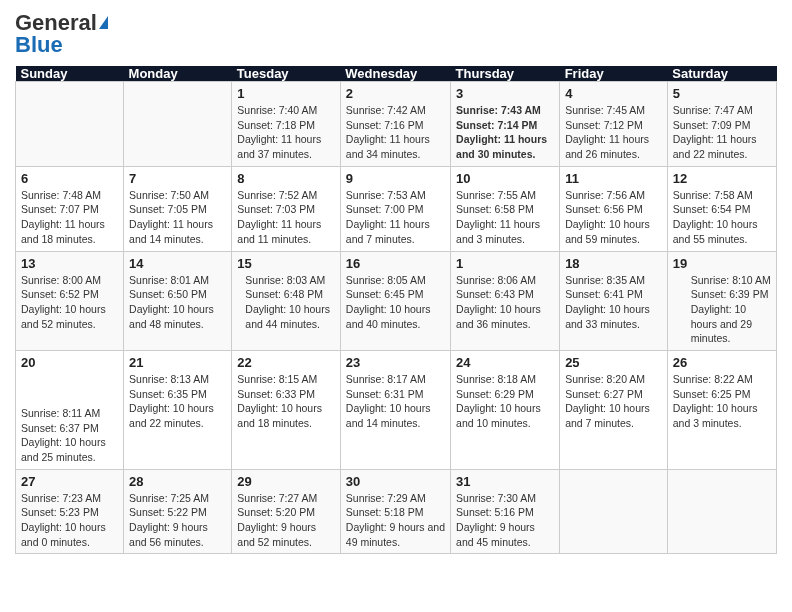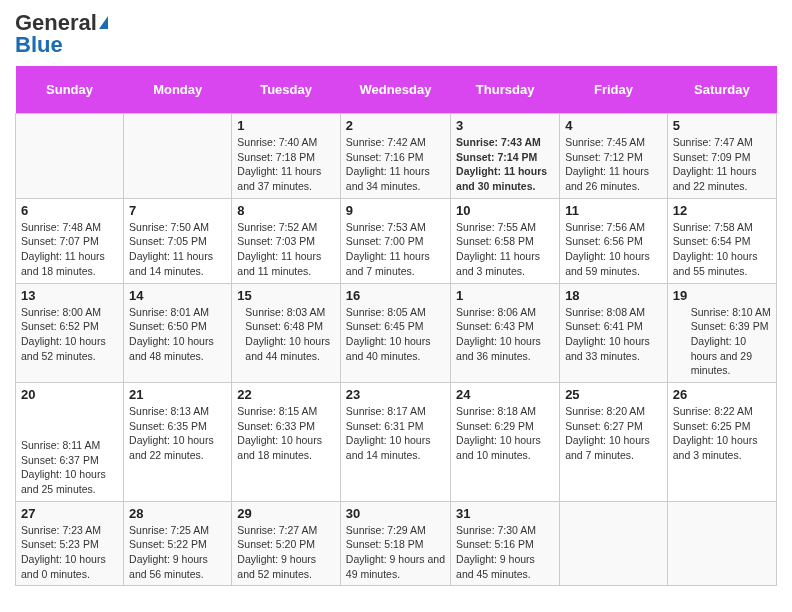--- a/index.html
+++ b/index.html
@@ -33,24 +33,24 @@
       font-size: 18px;
       font-weight: normal;
       color: #444;
     }
     table {
       width: 100%;
       border-collapse: collapse;
       font-size: 11px;
     }
     thead tr th {
-      background-color: #d946ef;
+      background-color: #0f172a;
       color: #fff;
-      text-align: center;
-      padding: 16px 5px;
+      text-align: left;
+      padding: 0 5px;
       font-size: 13px;
       font-weight: bold;
     }
     tbody tr td {
       border: 1px solid #ccc;
       vertical-align: top;
       padding: 4px 5px;
       width: 113px;
       min-height: 70px;
     }
@@ -209,21 +209,21 @@
 Daylight: 10 hours and 40 minutes.</div>
         </td>
         <td>
           <span class="day-num">1</span>
           <div class="day-info" style="white-space: pre-line;">Sunrise: 8:06 AM
 Sunset: 6:43 PM
 Daylight: 10 hours and 36 minutes.</div>
         </td>
         <td>
           <span class="day-num">18</span>
-          <div class="day-info" style="white-space: pre-line;">Sunrise: 8:08 AM
+          <div class="day-info" style="white-space: pre-line;">Sunrise: 8:35 AM
 Sunset: 6:41 PM
 Daylight: 10 hours and 33 minutes.</div>
         </td>
         <td>
           <span class="day-num">19</span>
           <div class="day-info" style="white-space: pre-line; margin-left: 18px;">Sunrise: 8:10 AM
 Sunset: 6:39 PM
 Daylight: 10 hours and 29 minutes.</div>
         </td>
       </tr>

